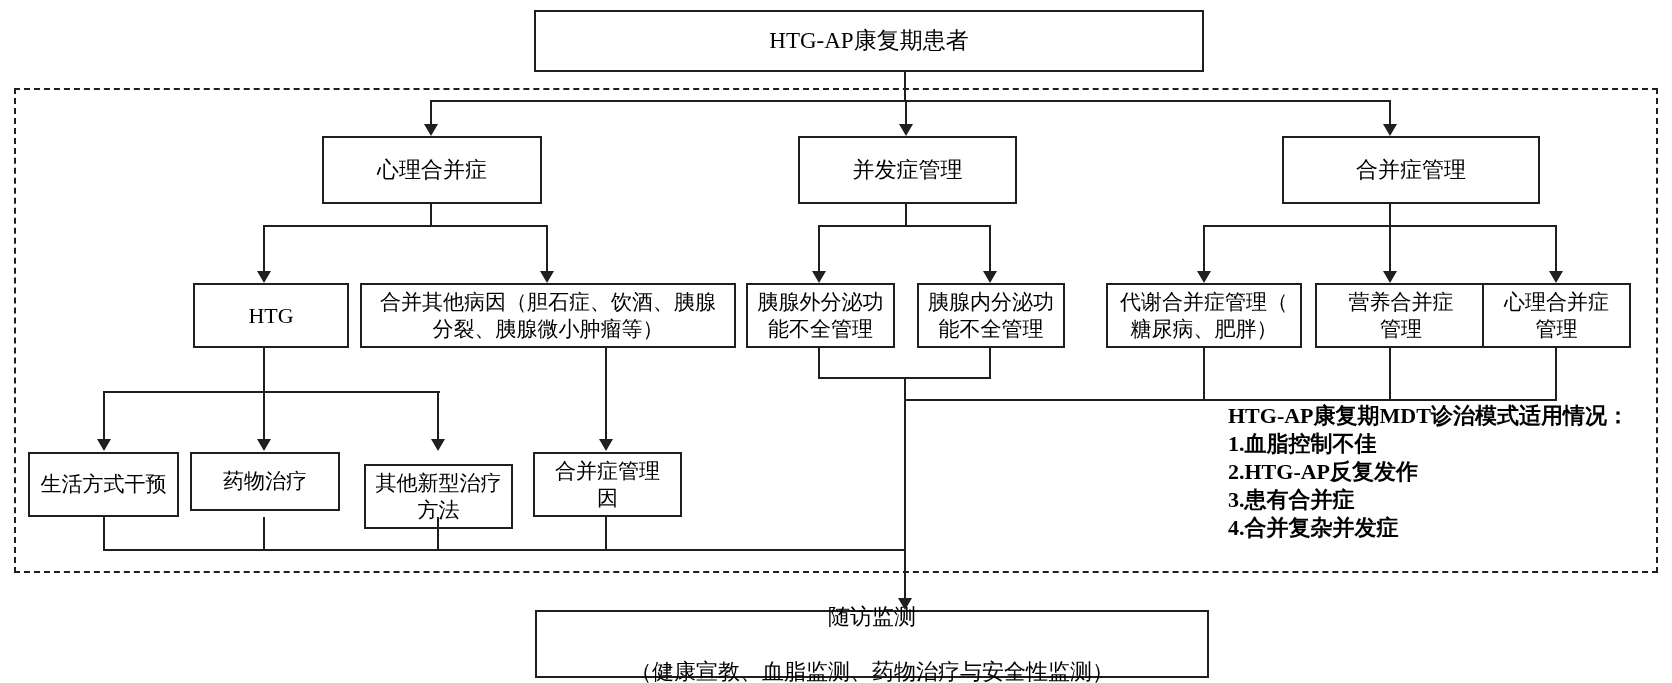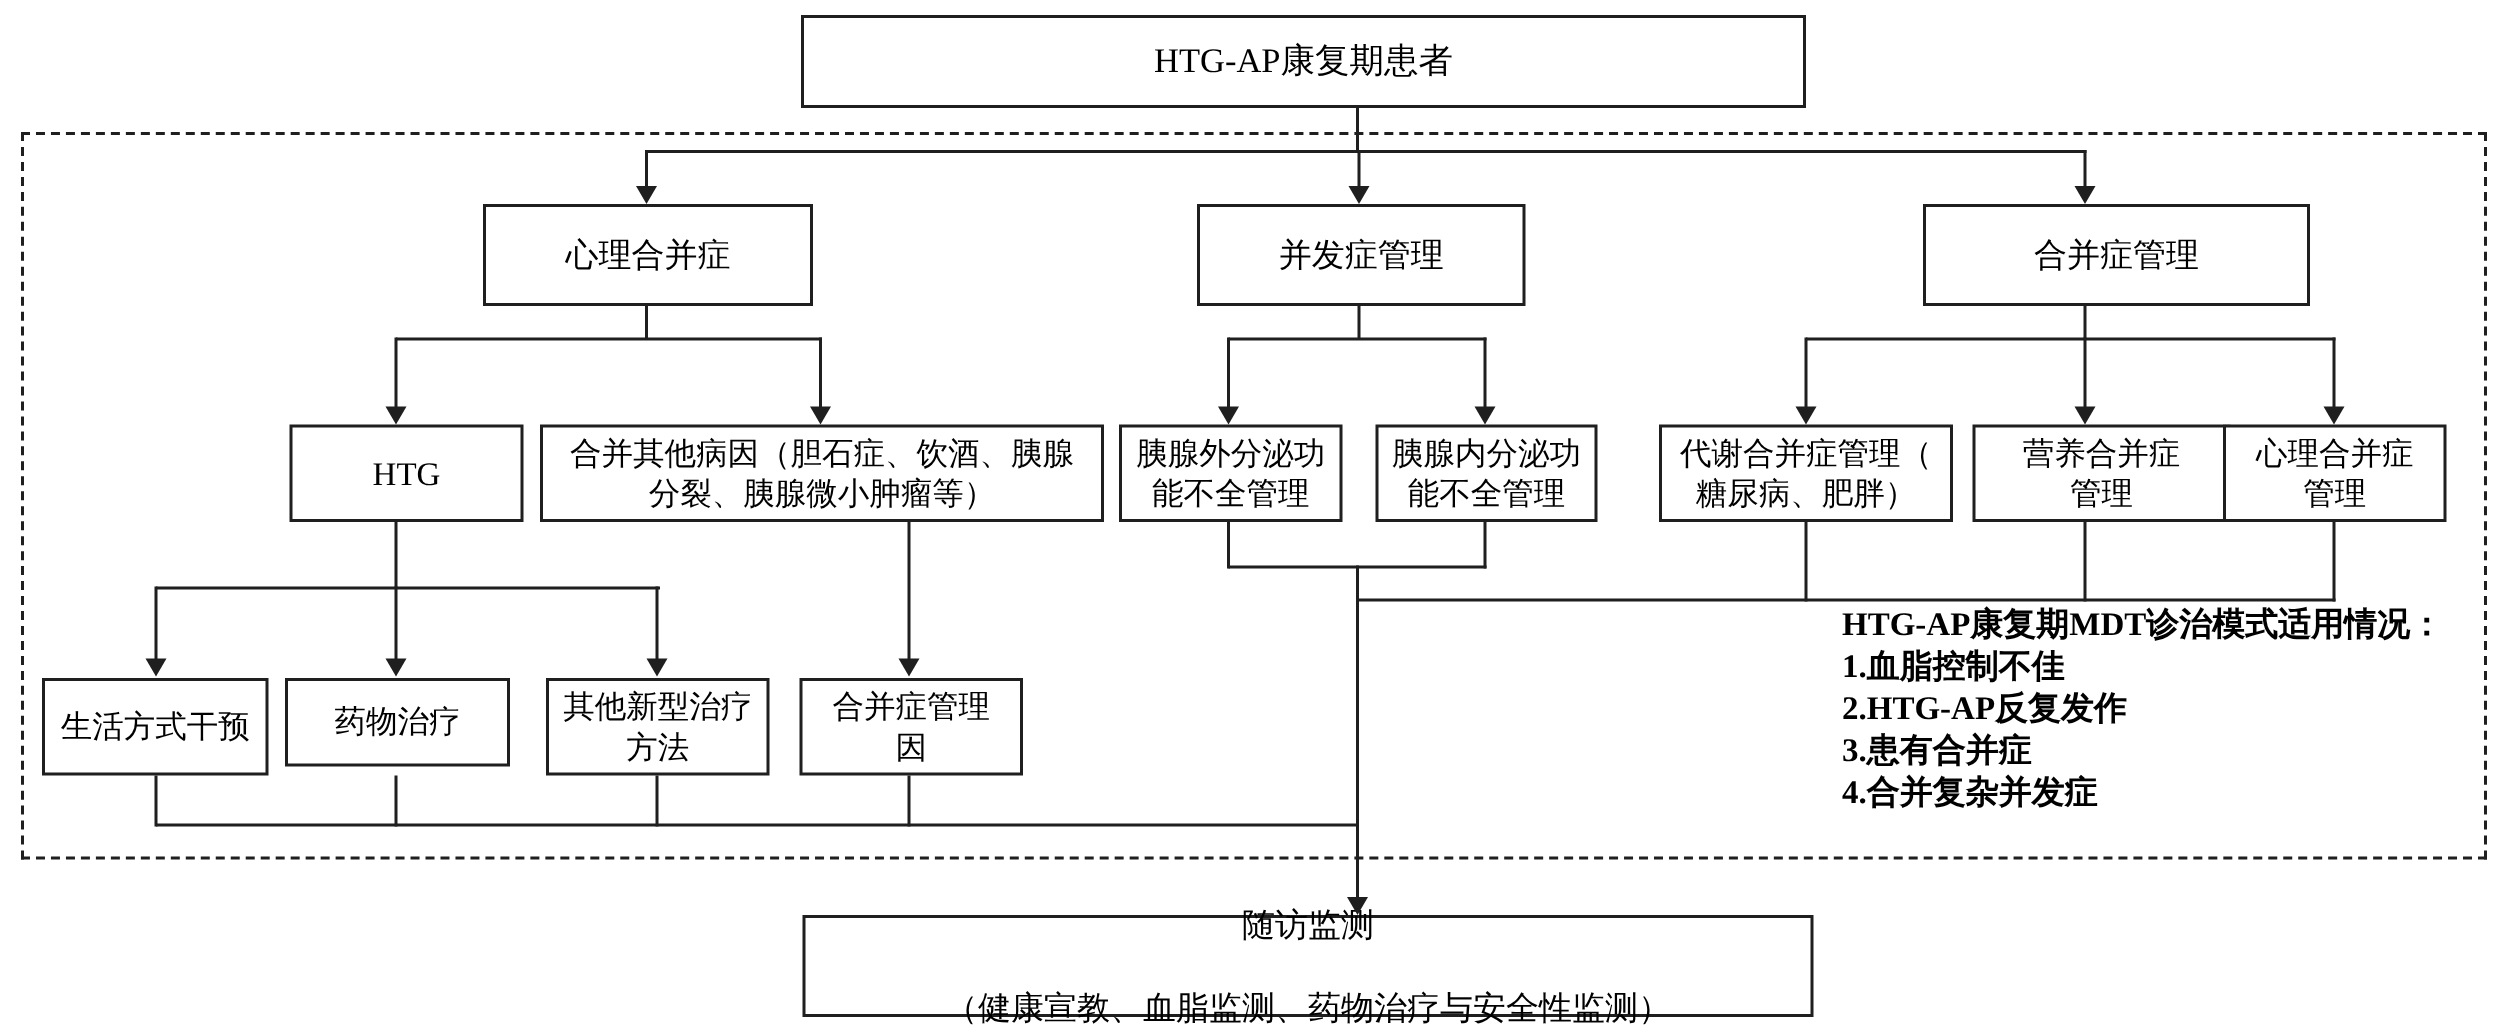--- a/index.html
+++ b/index.html
@@ -47,21 +47,21 @@
 能不全管理</div>
   <div class="node" style="left:1106px;top:283px;width:196px;height:65px;font-size:21px">代谢合并症管理（
 糖尿病、肥胖）</div>
   <div class="node" style="left:1315px;top:283px;width:172px;height:65px;font-size:21px">营养合并症
 管理</div>
   <div class="node" style="left:1482px;top:283px;width:149px;height:65px;font-size:21px">心理合并症
 管理</div>
 
   <div class="node" style="left:28px;top:452px;width:151px;height:65px;font-size:21px">生活方式干预</div>
   <div class="node" style="left:190px;top:452px;width:150px;height:59px;font-size:21px">药物治疗</div>
-  <div class="node" style="left:364px;top:452px;width:149px;height:65px;font-size:21px">其他新型治疗
+  <div class="node" style="left:364px;top:464px;width:149px;height:65px;font-size:21px">其他新型治疗
 方法</div>
   <div class="node" style="left:533px;top:452px;width:149px;height:65px;font-size:21px">合并症管理
 因</div>
 
   <div class="node" style="left:535px;top:610px;width:674px;height:68px">
     <div>
       <span style="display:block">随访监测</span>
       <span style="display:block">（健康宣教、血脂监测、药物治疗与安全性监测）</span>
     </div>
   </div>

